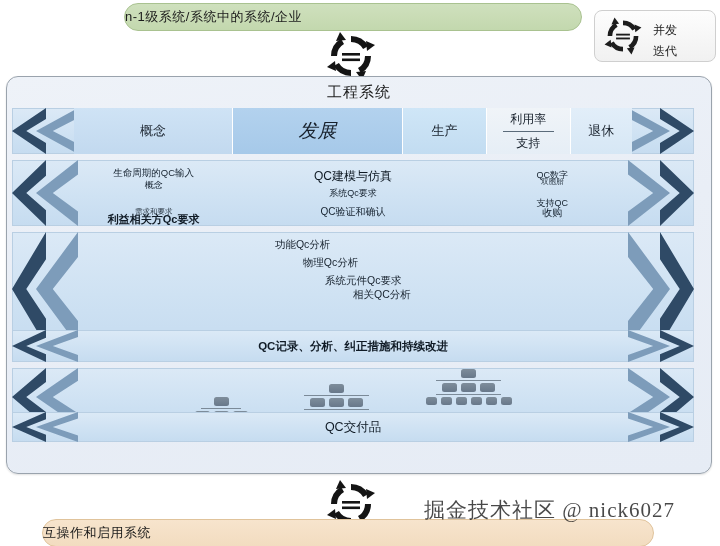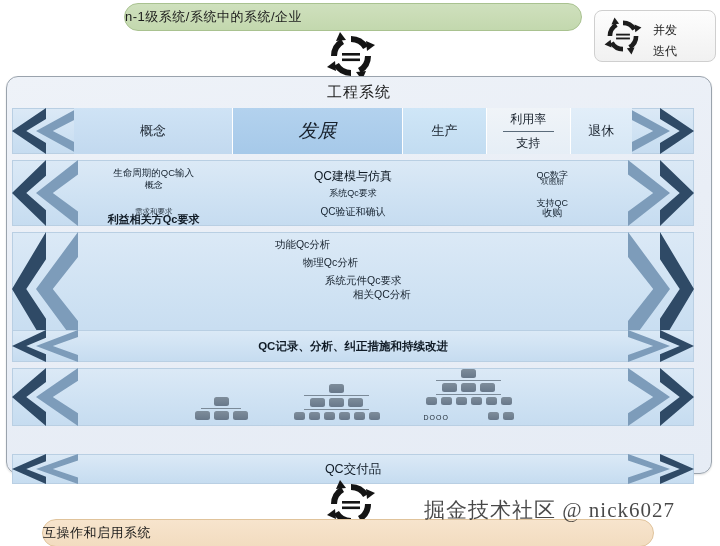--- a/index.html
+++ b/index.html
@@ -140,21 +140,21 @@
   .tree{position:relative;}
   .tree-row{display:flex;justify-content:center;gap:4px;margin-top:5px;position:relative;}
   .node{width:15px;height:9px;border-radius:2.5px;
         background:linear-gradient(180deg,#7e8d9b 0%,#68788a 100%);}
   .node.sm{width:11px;height:8px;}
   .connector{position:absolute;left:12%;right:12%;top:-3px;height:1px;background:#7b8a98;}
   .tree-label{font-size:7px;color:#1d2833;position:absolute;left:-2px;bottom:-1px;letter-spacing:1px;}
   .extra{position:absolute;right:-2px;bottom:0px;display:flex;gap:4px;}
 
   
-  .row6{top:454px;height:30px;}
+  .row6{top:412px;height:30px;}
 
   
   .watermark{
     position:absolute;left:424px;top:496px;
     font-size:21px;color:rgba(20,20,20,.78);
     letter-spacing:1px;white-space:nowrap;
     font-family:"Liberation Serif","DejaVu Serif",serif;
   }
 </style>
 </head>

